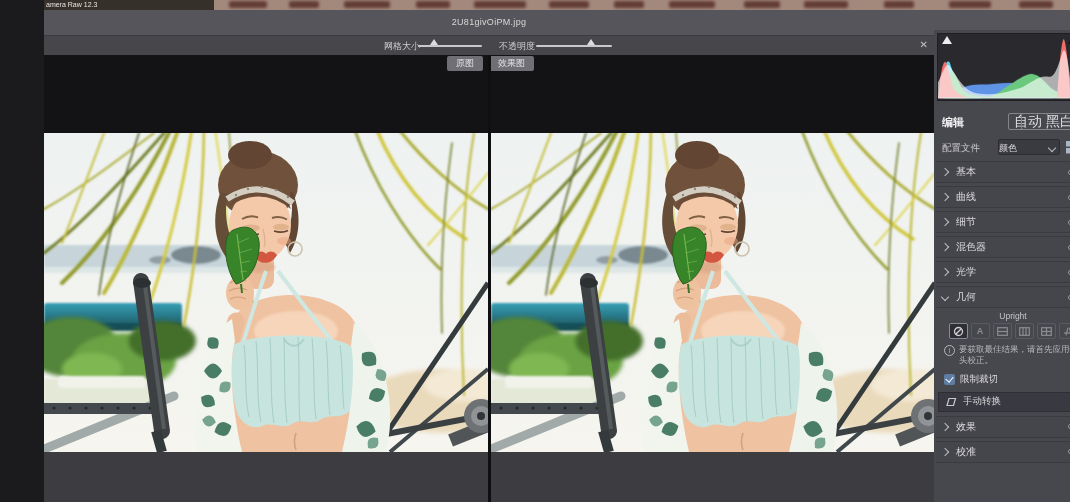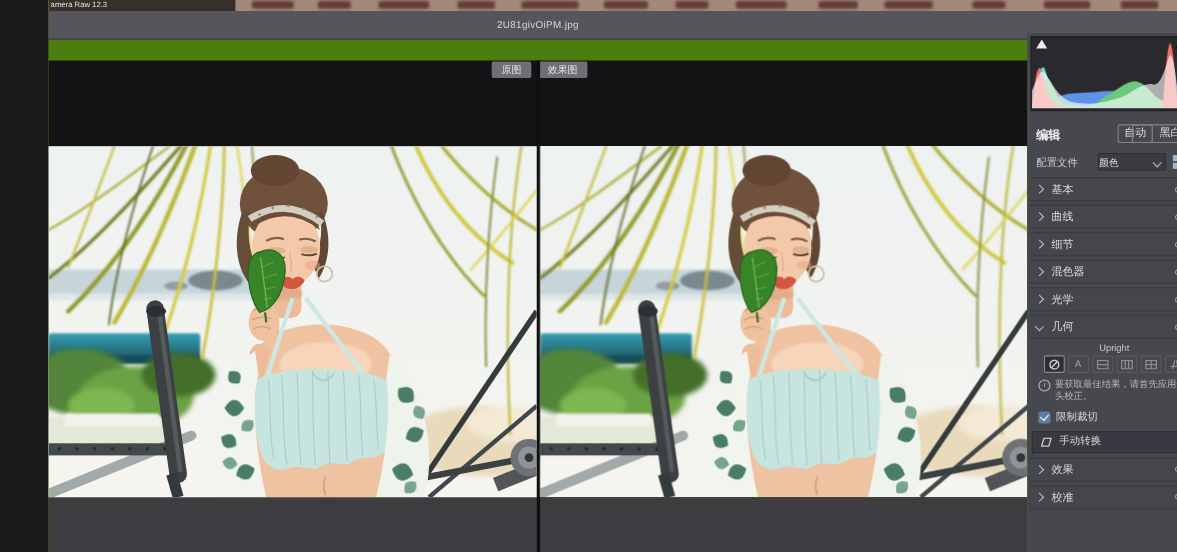--- a/index.html
+++ b/index.html
@@ -39,21 +39,21 @@
          color:#dcdcde;font-size:10px;}
   .hist{position:absolute;left:3px;top:3px;width:146px;height:68px;background:#29292e;border:1px solid #1f1f23;box-sizing:border-box;}
   .hist svg{width:100%;height:100%;}
   .clip-tri{position:absolute;top:2px;width:0;height:0;border-left:5px solid transparent;border-right:5px solid transparent;}
   .clip-tri.shadows{left:4px;border-bottom:8px solid #ececee;}
   .clip-tri.highlights{right:4px;border-bottom:8px solid #141416;}
 
   .edit-row{position:absolute;left:0;top:82px;width:154px;height:20px;}
   .edit-title{position:absolute;left:8px;top:3px;font-weight:bold;font-size:11px;color:#f0f0f2;}
   .mini-btn{position:absolute;top:1px;height:15px;border:1px solid #84848b;border-radius:2px;color:#dedee1;
-            font-size:10px;line-height:15px;padding:0 5px;cursor:pointer;box-sizing:content-box;}
+            font-size:14px;line-height:15px;padding:0 5px;cursor:pointer;box-sizing:content-box;}
   .profile-row{position:absolute;left:0;top:108px;width:154px;height:20px;}
   .profile-label{position:absolute;left:8px;top:4px;color:#c9c9cd;font-size:9.5px;}
   .profile-select{position:absolute;left:64px;top:1px;width:62px;height:16px;background:#3a3a41;border:1px solid #2c2c31;
                   border-radius:2px;color:#dcdcde;font-size:9px;line-height:16px;padding:0 0;box-sizing:border-box;cursor:pointer;}
   .profile-select .chev-down{position:absolute;right:4px;top:5px;}
   .profile-grid{position:absolute;left:132px;top:3px;width:13px;height:13px;cursor:pointer;}
 
   .sections{position:absolute;left:2px;top:131px;width:150px;}
   .sec-row{height:20px;margin-bottom:3px;background:#45454c;border-top:1px solid #3a3a40;border-bottom:1px solid #3a3a40;
            display:flex;align-items:center;padding:0 6px;cursor:pointer;}
@@ -110,20 +110,31 @@
   <div class="toolbar">
     <span class="filename">2U81givOiPM.jpg</span>
     <span class="gear-btn">
       <svg viewBox="0 0 16 16">
         <circle cx="8" cy="8" r="5" fill="none" stroke="#c9c9cd" stroke-width="2.2" stroke-dasharray="2.2 1.6"></circle>
         <circle cx="8" cy="8" r="1.7" fill="#c9c9cd"></circle>
       </svg>
     </span>
   </div>
 
+  <div class="overlaybar">
+    <span class="ov-label" style="left:340px;">网格大小</span>
+    <span class="ov-track" style="left:374px;width:64px;">
+      <span class="ov-thumb" style="left: 25%;"></span>
+    </span>
+    <span class="ov-label" style="left:455px;">不透明度</span>
+    <span class="ov-track" style="left:492px;width:76px;">
+      <span class="ov-thumb" style="left: 72%;"></span>
+    </span>
+    <span class="ov-close">✕</span>
+  </div>
 
   <div class="canvas">
     <div class="canvas-bottom"></div>
 
     <div class="viewbtns">
       <span class="viewbtn" style="left:403px;">原图</span>
       <span class="viewbtn" style="left:445px;">效果图</span>
     </div>
 
     <svg width="0" height="0" style="position:absolute">

